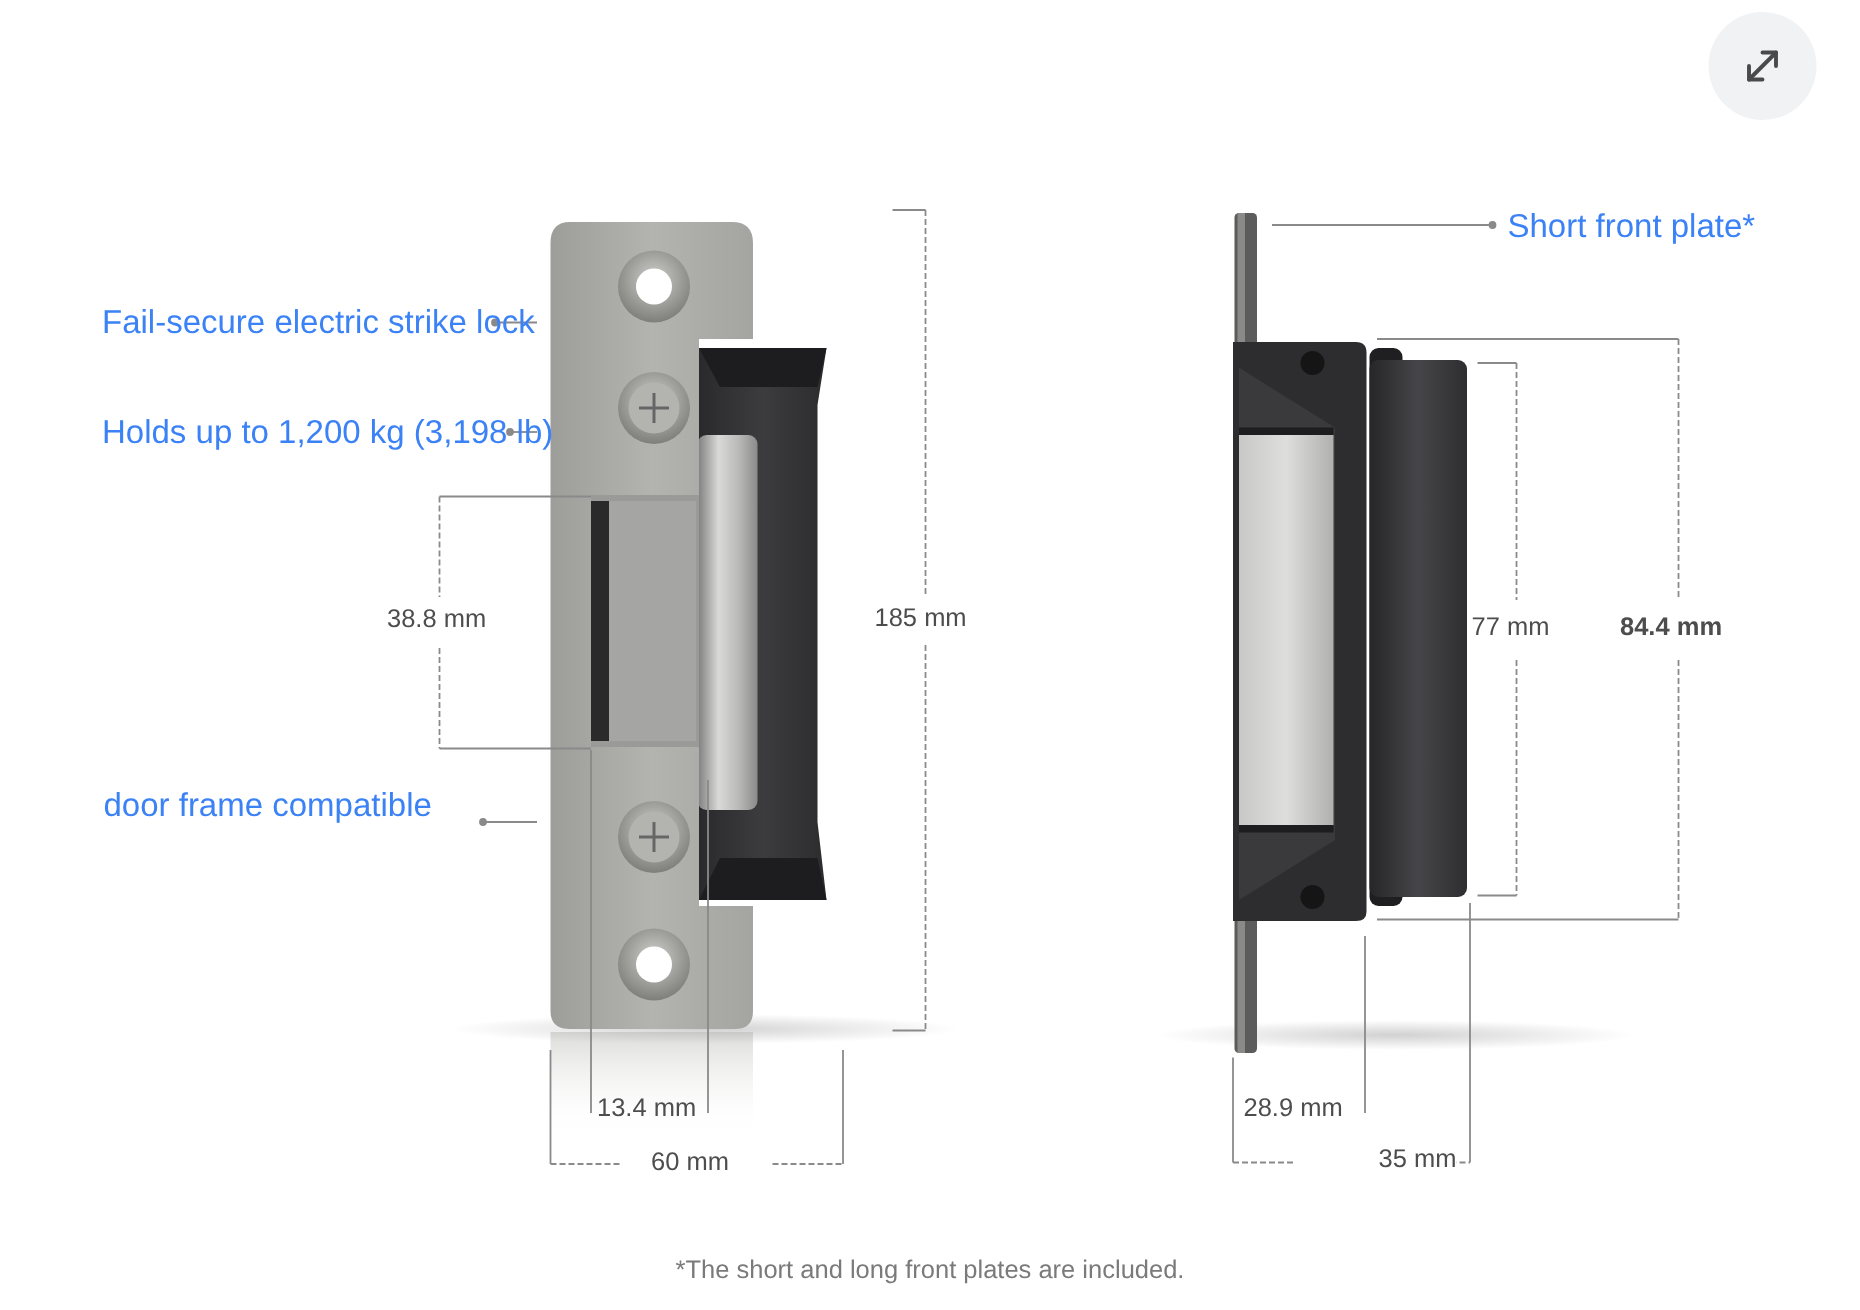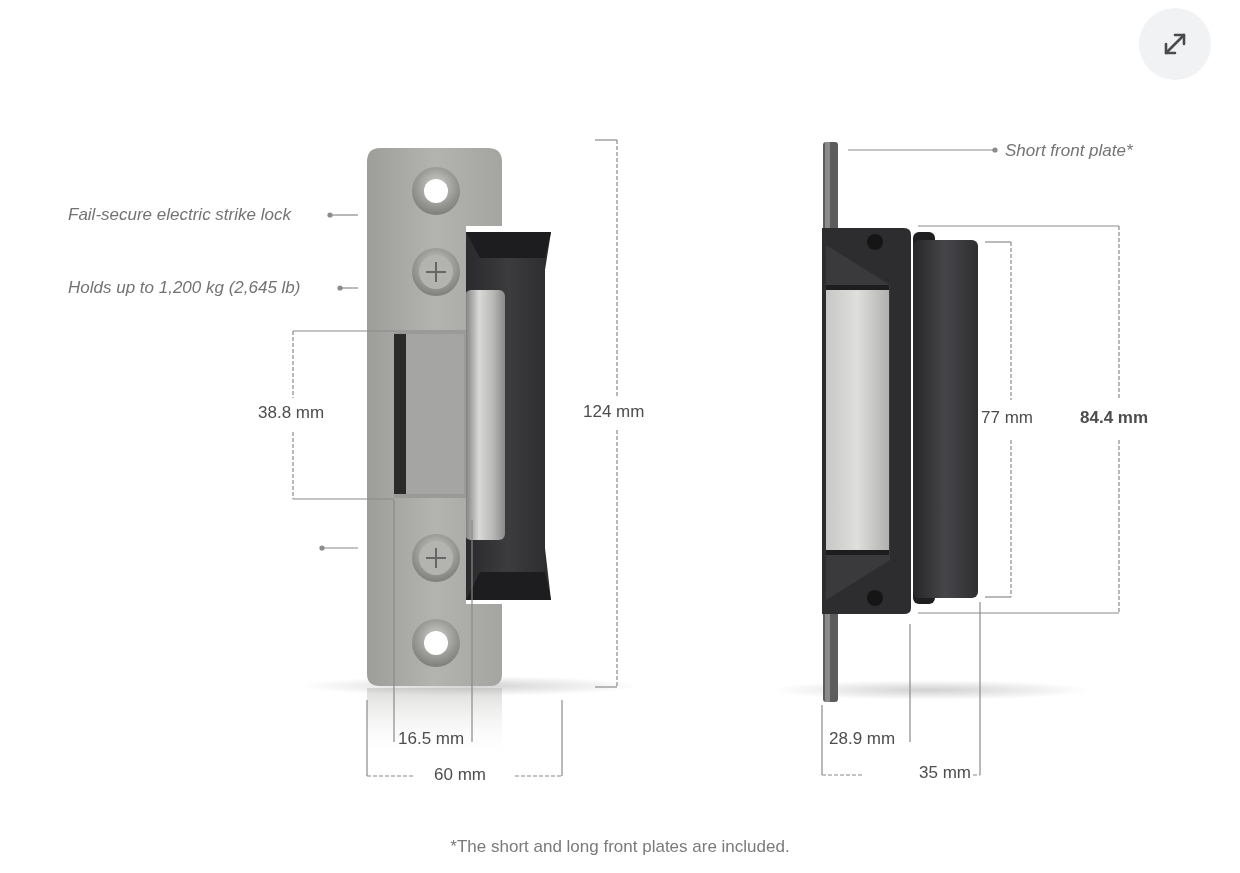--- a/index.html
+++ b/index.html
@@ -1,18 +1,18 @@
 <!DOCTYPE html>
 <html><head>
 <meta charset="utf-8">
 <style>
   html, body { margin:0; padding:0; }
   body { width:1240px; height:873px; background:#ffffff; position:relative; overflow:hidden;
          font-family:"Liberation Sans", "DejaVu Sans", sans-serif; color:#4a4a4a; }
-  .label { position:absolute; font-size:17px; color:#737373; white-space:nowrap; line-height:22px;font-style:italic; }
+  .label { position:absolute; font-size:22px; color:#3b82f6; white-space:nowrap; line-height:22px; }
   .dim { position:absolute; font-size:17px; color:#4d4d4d; white-space:nowrap; background:#fff; line-height:22px; }
   .expand-btn { position:absolute; left:1139px; top:8px; width:72px; height:72px; border-radius:50%;
                 background:#f1f2f4; display:flex; align-items:center; justify-content:center; cursor:pointer; }
   .footnote { position:absolute; left:0; width:1240px; top:837px; text-align:center; font-size:17px; color:#7a7a7a; }
   svg.diagram { position:absolute; left:0; top:0; }
 </style>
 </head>
 <body>
 
 <div class="expand-btn">
@@ -186,27 +186,28 @@
 
     <g stroke="#8a8a8a" stroke-width="1.2" fill="none">
       <line x1="980" y1="602" x2="980" y2="775"></line>
       <line x1="822" y1="775" x2="864" y2="775" stroke-dasharray="4,2"></line>
       <line x1="943" y1="775" x2="980" y2="775" stroke-dasharray="4,2"></line>
     </g>
   </g>
 </svg>
 
 <div class="label" style="left:68px; top:204px;">Fail-secure electric strike lock</div>
-<div class="label" style="left:68px; top:277px;">Holds up to 1,200 kg (2,645 lb)</div>
+<div class="label" style="left:68px; top:277px;">Holds up to 1,200 kg (3,198 lb)</div>
 <div class="label" style="left:69px; top:526px;">
+  <div>door frame compatible</div>
 </div>
 
 <div class="dim" style="left:258px; top:402px;">38.8 mm</div>
-<div class="dim" style="left:583px; top:401px;">124 mm</div>
-<div class="dim" style="left:398px; top:728px; background:transparent;">16.5 mm</div>
+<div class="dim" style="left:583px; top:401px;">185 mm</div>
+<div class="dim" style="left:398px; top:728px; background:transparent;">13.4 mm</div>
 <div class="dim" style="left:434px; top:764px;">60 mm</div>
 
 <div class="label" style="left:1005px; top:140px;">Short front plate*</div>
 
 <div class="dim" style="left:981px; top:407px;">77 mm</div>
 <div class="dim" style="left:1080px; top:407px;font-weight:bold;">84.4 mm</div>
 <div class="dim" style="left:829px; top:728px; background:transparent;">28.9 mm</div>
 <div class="dim" style="left:875px; top:762px;margin-left:44px;">35 mm</div>
 
 <div class="footnote">*The short and long front plates are included.</div>

